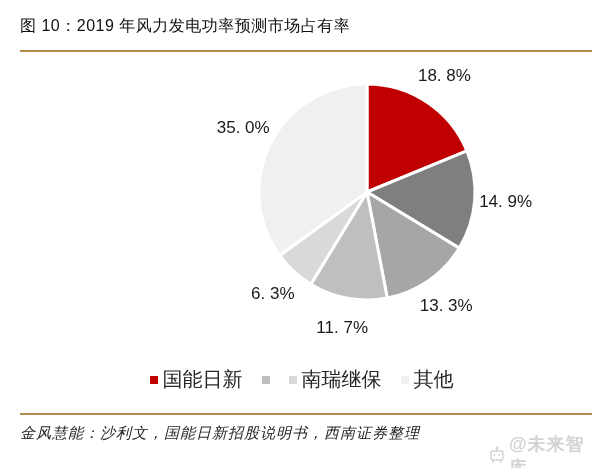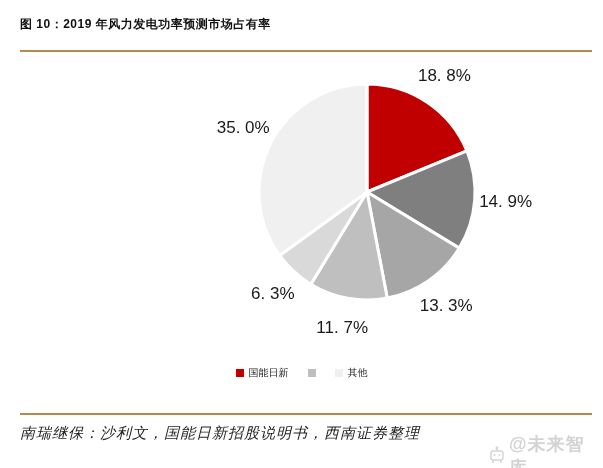--- a/index.html
+++ b/index.html
@@ -5,21 +5,21 @@
   html,body{margin:0;padding:0;background:#ffffff;}
   .figure{
     position:relative;
     width:603px;height:468px;
     background:#ffffff;
     font-family:"Liberation Sans", sans-serif;
     overflow:hidden;
   }
   .figure-title{
     position:absolute;left:20px;top:16px;
-    font-size:12px;font-weight:bold;color:#111111;
+    font-size:16px;font-weight:normal;color:#111111;
     letter-spacing:0.5px;
     margin:0;
   }
   .rule{
     position:absolute;left:20px;width:572px;height:2px;
     background:#B38C4D;
   }
   .rule-top{top:50px;}
   .rule-bottom{top:413px;}
   .chart-area{
@@ -28,21 +28,21 @@
   .pct-label{
     font-family:"Liberation Sans", sans-serif;
     font-size:17px;
     fill:#1a1a1a;
   }
   .chart-legend{
     position:absolute;left:0;top:366px;width:603px;
     display:flex;justify-content:center;align-items:center;
     gap:19px;
     font-family:"Liberation Serif", serif;
-    font-size:10px;color:#262626;
+    font-size:20px;color:#262626;
   }
   .legend-item{display:inline-flex;align-items:center;gap:5px;white-space:nowrap;}
   .swatch{width:8px;height:8px;display:inline-block;flex:0 0 auto;}
   .source-note{
     position:absolute;left:20px;top:424px;
     font-family:"Liberation Serif", serif;
     font-style:italic;
     font-size:15px;color:#1f1f1f;
     letter-spacing:1px;
   }
@@ -83,28 +83,32 @@
 
   <div class="chart-legend">
       <span class="legend-item">
         <span class="swatch" style="background: rgb(192, 0, 0);"></span>
         <span>国能日新</span>
       </span>
       <span class="legend-item">
         <span class="swatch" style="background: rgb(191, 191, 191);"></span>
       </span>
       <span class="legend-item">
+        <span class="swatch" style="background: rgb(217, 217, 217);"></span>
+        <span>南瑞继保</span>
+      </span>
+      <span class="legend-item">
         <span class="swatch" style="background: rgb(240, 240, 240);"></span>
         <span>其他</span>
       </span>
     </div>
 
   <div class="rule rule-bottom"></div>
 
-  <div class="source-note">南瑞继保：沙利文，国能日新招股说明书，西南证券整理</div>
+  <div class="source-note">金风慧能：沙利文，国能日新招股说明书，西南证券整理</div>
 
   <div class="watermark">
     <svg width="20" height="20" viewBox="0 0 20 20" fill="none" stroke="#d3d3d3" stroke-width="1.4">
       <rect x="4" y="5" width="12" height="9" rx="2"></rect>
       <line x1="10" y1="2.5" x2="10" y2="5"></line>
       <circle cx="10" cy="2" r="0.8"></circle>
       <circle cx="7.5" cy="9" r="0.9" fill="#d3d3d3" stroke="none"></circle>
       <circle cx="12.5" cy="9" r="0.9" fill="#d3d3d3" stroke="none"></circle>
       <line x1="6" y1="14" x2="6" y2="17"></line>
       <line x1="14" y1="14" x2="14" y2="17"></line>

